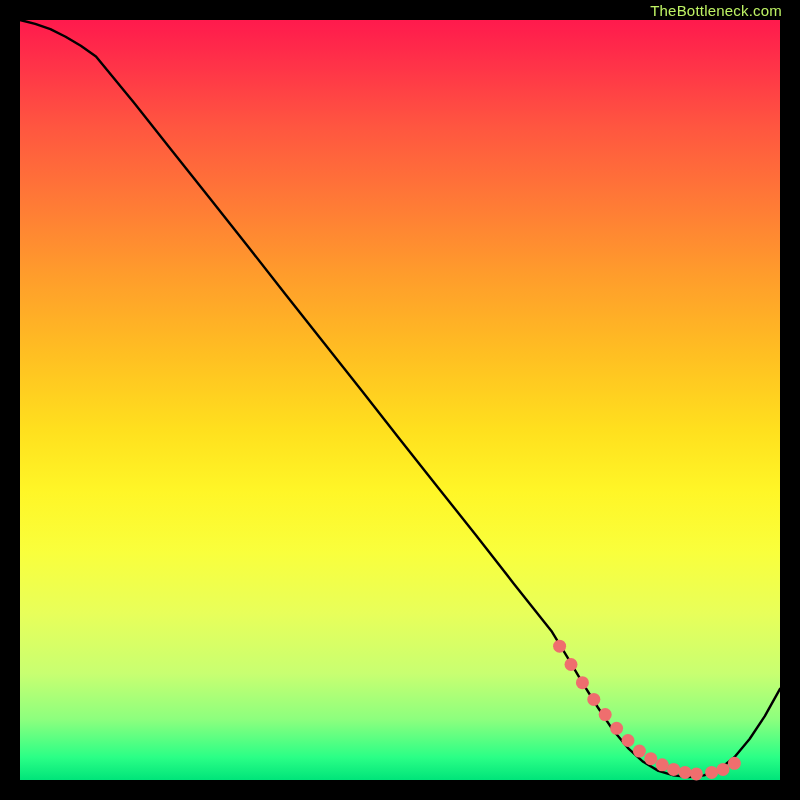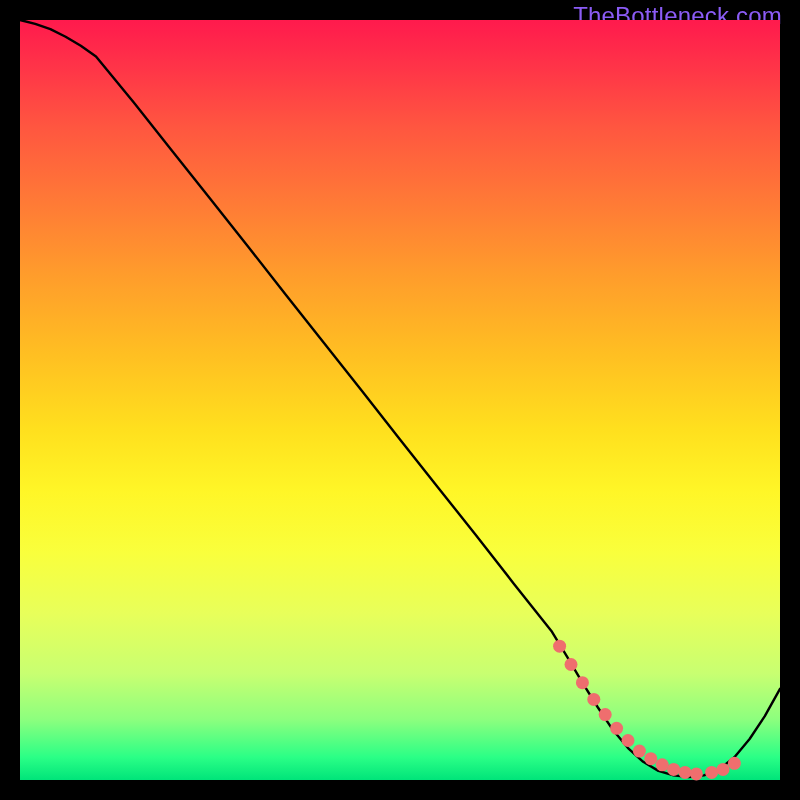--- a/index.html
+++ b/index.html
@@ -47,22 +47,22 @@
       #c8ff71 86%,
       #8dff7e 92%,
       #2bff86 97%,
       #00e47a 100%
     );
   }
   .watermark {
     position: absolute;
     top: -18px;
     right: -2px;
-    color: #8b5cf6;
-    font-size: 24px;
+    color: #bef264;
+    font-size: 15px;
     font-weight: 500;
     letter-spacing: 0.2px;
     white-space: nowrap;
   }
   svg.curve {
     position: absolute;
     left: 0;
     top: 0;
     width: 760px;
     height: 760px;

